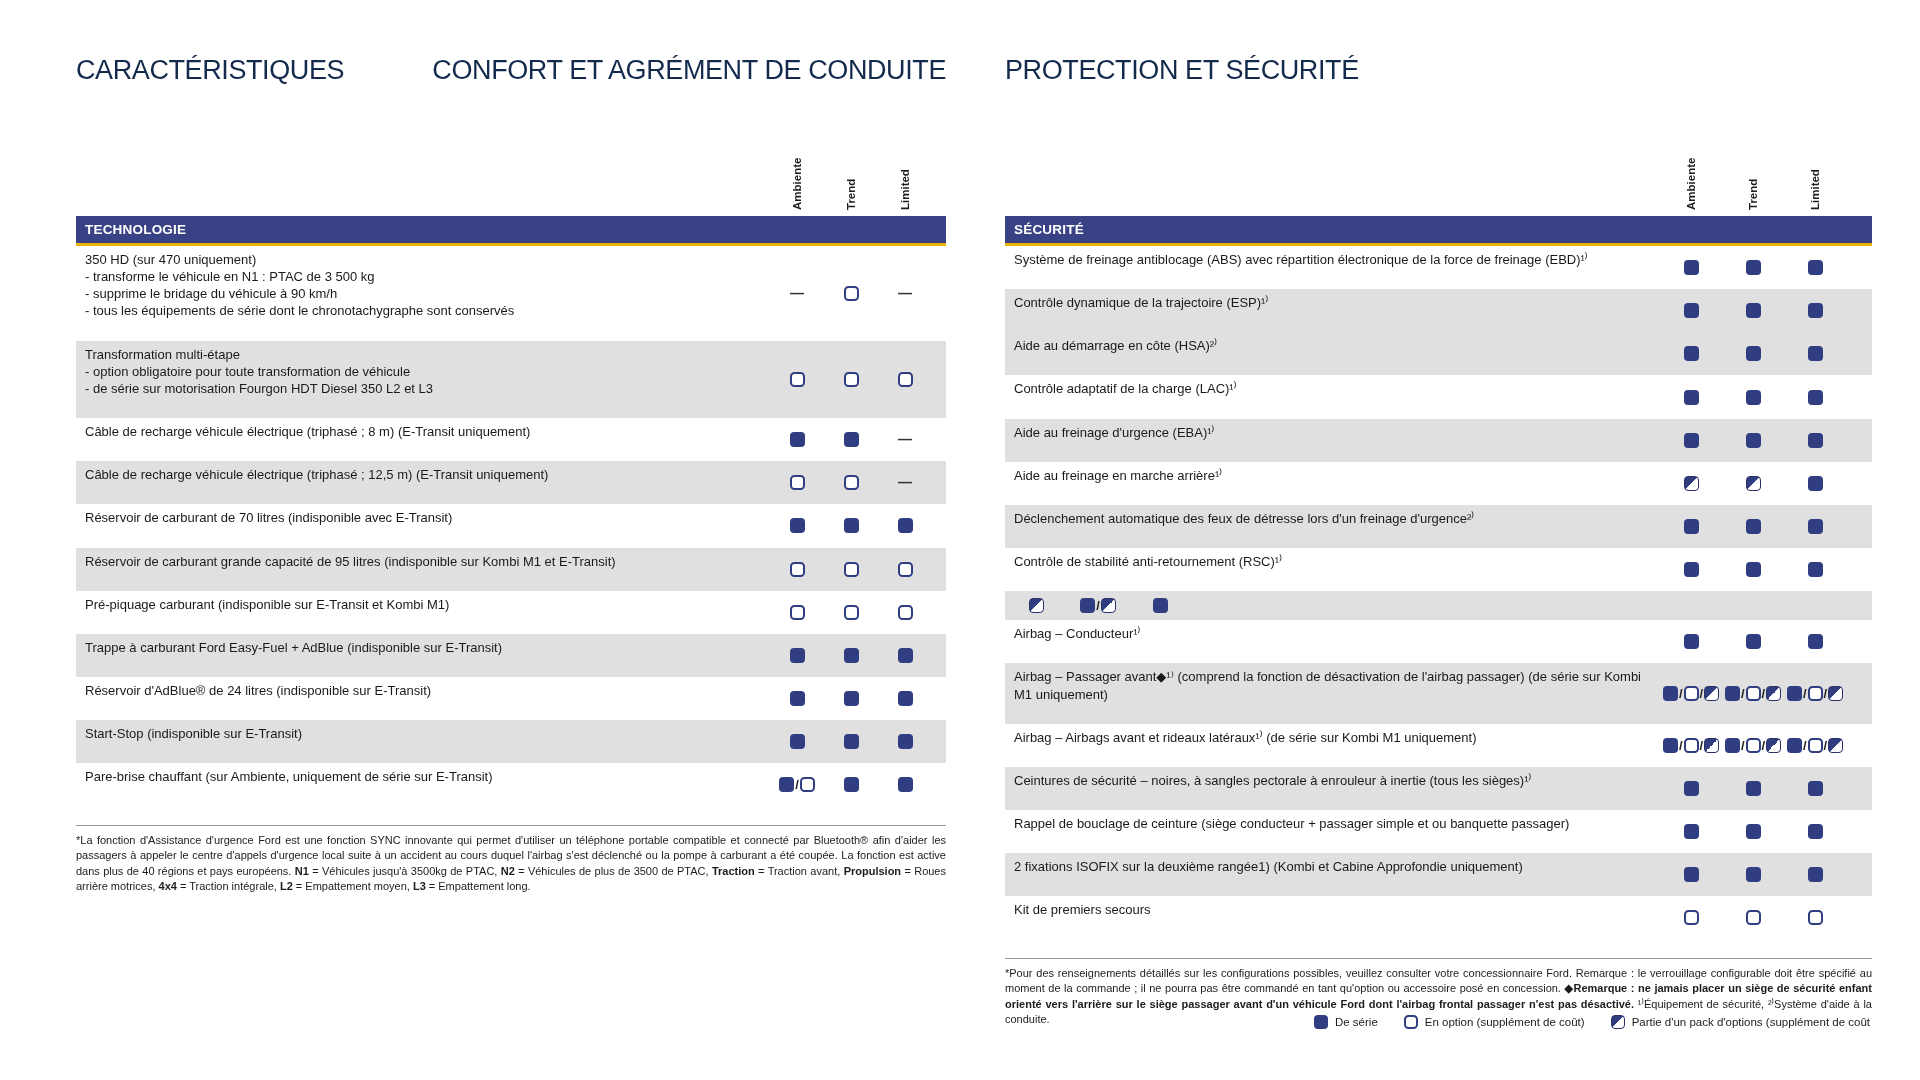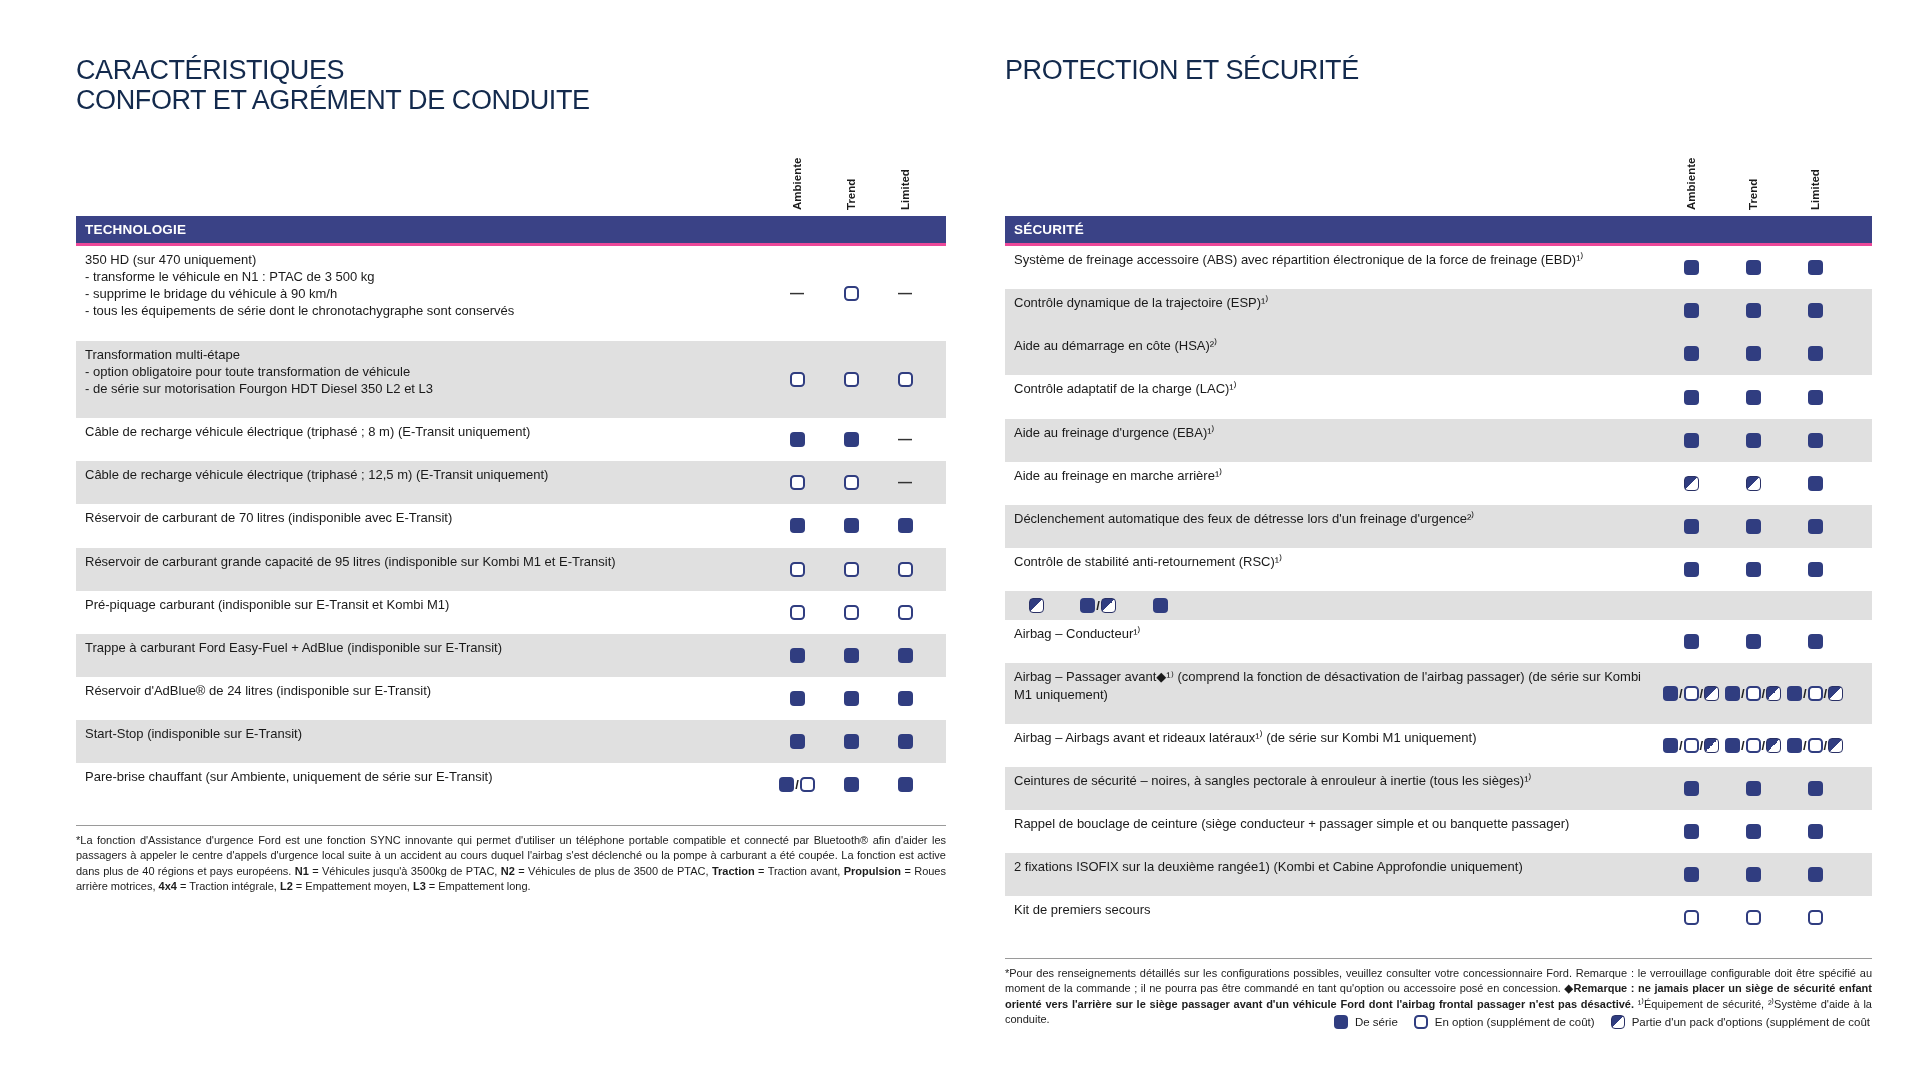--- a/index.html
+++ b/index.html
@@ -3,32 +3,32 @@
 <meta charset="utf-8">
 <style>
   html,body{margin:0;padding:0;}
   body{
     width:1920px;height:1080px;background:#ffffff;position:relative;
     font-family:"Liberation Sans", sans-serif;color:#1a1a1a;overflow:hidden;
   }
   .col{position:absolute;top:56px;}
   .col-left{left:76px;width:870px;}
   .col-right{left:1005px;width:867px;}
-  .headings{display:flex;justify-content:space-between;align-items:flex-start;height:48px;flex-direction:column;}
+  .headings{display:flex;justify-content:space-between;align-items:flex-start;height:48px;}
   .page-title{
     font-size:27px;font-weight:500;color:#132a4d;letter-spacing:-0.4px;margin:0;line-height:1.1;
   }
   .headings-right{display:flex;}
   .collabels{position:relative;height:112px;}
   .vlabel{
     position:absolute;bottom:6px;font-size:11.5px;font-weight:bold;color:#1c1c1c;
     transform:rotate(-90deg);transform-origin:left bottom;white-space:nowrap;
   }
   .band{
-    height:27px;background:#3a4286;border-bottom:3px solid #ec4899;
+    height:27px;background:#3a4286;border-bottom:3px solid #eab308;
     display:flex;align-items:center;padding-left:9px;
     color:#ffffff;font-weight:bold;font-size:13.5px;letter-spacing:0.2px;
   }
   .rows{width:100%;}
   .row{display:flex;align-items:center;min-height:29px;font-size:13px;line-height:1.32;}
   .row.alt{background:#e0e0e0;}
   .row-label{flex:1;padding:5px 10px 21px 9px;}
   .vals{display:flex;align-items:stretch;}
   .col-left .vals{padding-right:14px;}
   .col-right .vals{padding-right:26px;}
@@ -45,21 +45,21 @@
     background:linear-gradient(135deg,#303d80 0 50%,#ffffff 50% 100%);flex:0 0 auto;
   }
   .i-dash{color:#333;font-weight:bold;font-size:14px;line-height:15px;flex:0 0 auto;}
   .sep{font-size:13px;font-weight:bold;color:#222;padding:0 1px;line-height:15px;flex:0 0 auto;}
   .footnote{
     border-top:1px solid #9a9a9a;margin-top:18px;padding-top:7px;
     font-size:11px;line-height:1.42;color:#1c1c1c;text-align:justify;
   }
   .footnote b{font-weight:bold;}
   .legend{
-    position:absolute;right:50px;bottom:51px;display:flex;align-items:center;gap:16px;
+    position:absolute;right:50px;bottom:51px;display:flex;align-items:center;gap:26px;
     font-size:11.5px;color:#1c1c1c;
   }
   .legend-item{display:flex;align-items:center;gap:7px;}
   .legend .i-serie,.legend .i-option,.legend .i-pack{width:14px;height:14px;}
 </style>
 </head>
 <body>
 
 <div class="col col-left">
   <div class="headings">
@@ -270,21 +270,21 @@
     <span class="vlabel" style="left:692px;">Ambiente</span>
     <span class="vlabel" style="left:754px;">Trend</span>
     <span class="vlabel" style="left:816px;">Limited</span>
   </div>
   <div class="band">
     <span>SÉCURITÉ</span>
   </div>
   <div class="rows" id="rows-right">
       <div class="row">
         <div class="row-label">
-          <div>Système de freinage accessoire (ABS) avec répartition électronique de la force de freinage (EBD)¹⁾</div>
+          <div>Système de freinage antiblocage (ABS) avec répartition électronique de la force de freinage (EBD)¹⁾</div>
         </div>
         <div class="vals">
           <div class="cell">
             <span class="i-serie"></span>
           </div>
           <div class="cell">
             <span class="i-serie"></span>
           </div>
           <div class="cell">
             <span class="i-serie"></span>

